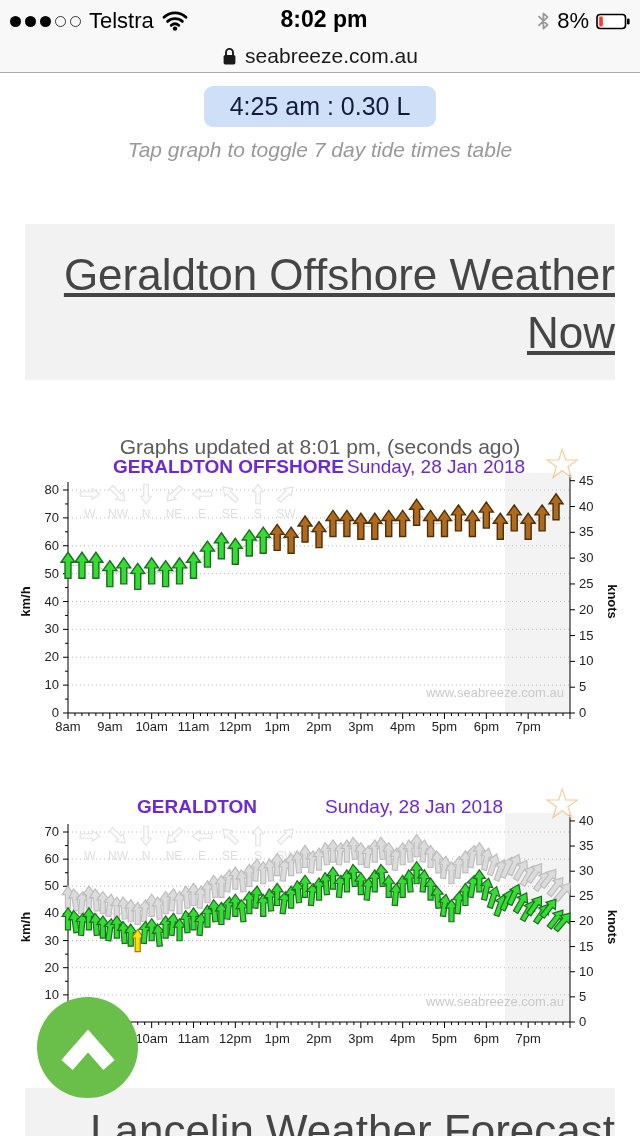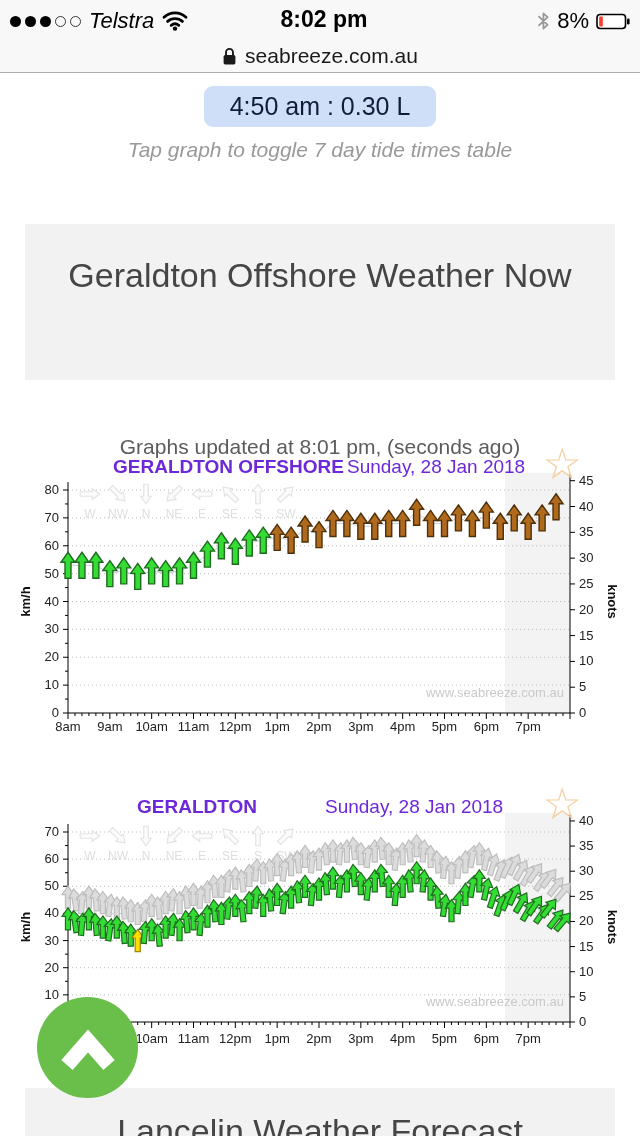--- a/index.html
+++ b/index.html
@@ -8,21 +8,21 @@
     background:#ffffff;
     font-family:"Liberation Sans", sans-serif;
     -webkit-font-smoothing:antialiased;
   }
   
   .statusbar{
     position:absolute;top:0;left:0;width:640px;height:73px;
     background:#f8f8f8;border-bottom:1px solid #ababab;box-sizing:border-box;
   }
   .sb-row1{position:absolute;top:0;left:0;right:0;height:40px;}
-  .sb-left{position:absolute;left:10px;top:8px;display:flex;align-items:center;gap:6px;font-style:italic;}
+  .sb-left{position:absolute;left:10px;top:8px;display:flex;align-items:center;gap:6px;}
   .dots{display:flex;align-items:center;gap:4px;margin-right:2px;}
   .dot{width:11px;height:11px;border-radius:50%;}
   .dot.filled{background:#000;}
   .dot.empty{background:transparent;border:1.5px solid #3a3a3a;box-sizing:border-box;}
   .carrier{font-size:22px;color:#000;}
   .sb-time{position:absolute;left:8px;right:0;top:6px;text-align:center;font-size:23px;font-weight:bold;color:#000;}
   .sb-right{position:absolute;right:10px;top:8px;display:flex;align-items:center;gap:7px;}
   .batt-pct{font-size:22px;color:#000;}
   .sb-row2{position:absolute;top:40px;left:0;right:0;height:32px;display:flex;align-items:center;justify-content:center;gap:8px;}
   .url-text{font-size:21px;color:#1a1a1a;}
@@ -30,21 +30,21 @@
   .tide-row{position:absolute;top:86px;left:0;width:640px;display:flex;justify-content:center;gap:22px;}
   .tide-btn{height:41px;border-radius:9px;display:flex;align-items:center;justify-content:center;
     padding:0 26px;font-size:25px;box-sizing:border-box;border:none;}
   .tide-low{background:#cfdff7;color:#101c3a;}
   .tide-high{background:#176cf0;color:#ffffff;}
   .tide-hint{position:absolute;top:138px;left:0;width:640px;text-align:center;
     font-style:italic;font-size:21px;color:#999;}
   
   .section-header{
     position:absolute;left:25px;width:590px;background:#f2f2f2;
-    color:#454545;text-align:center;font-size:34px;line-height:58px;
+    color:#454545;text-align:right;font-size:44px;line-height:58px;text-decoration:underline;
   }
   .hdr-1{top:224px;height:156px;padding-top:22px;box-sizing:border-box;}
   .hdr-2{top:1088px;height:120px;padding-top:14px;box-sizing:border-box;}
   .updated{position:absolute;top:394px;left:0;width:640px;text-align:center;font-size:21px;color:#5c5c5c;margin-top:41px;}
   
   .chart-block{position:absolute;left:0;width:640px;height:300px;}
   .chart-1{top:448px;}
   .chart-2{top:788px;}
   .chart-title{position:absolute;top:8px;font-size:19px;color:#6d28d9;white-space:nowrap;}
   .chart-title.name{font-weight:bold;}
@@ -101,21 +101,21 @@
       <svg width="15" height="19" viewBox="0 0 15 19">
         <path d="M4,8 V5.4 a3.5,3.5 0 0 1 7,0 V8" fill="none" stroke="#1a1a1a" stroke-width="1.9"></path>
         <rect x="1.6" y="8" width="11.8" height="9.4" rx="1.6" fill="#1a1a1a"></rect>
       </svg>
     </span>
     <span class="url-text">seabreeze.com.au</span>
   </div>
 </div>
 
 <div class="tide-row">
-  <button class="tide-btn tide-low">4:50 am : 0.30 L</button>
+  <button class="tide-btn tide-low">4:25 am : 0.30 L</button>
 </div>
 <div class="tide-hint">Tap graph to toggle 7 day tide times table</div>
 
 <div class="section-header hdr-1">Geraldton Offshore Weather Now</div>
 <div class="updated">Graphs updated at 8:01 pm, (seconds ago)</div>
 
 <div class="chart-block chart-1">
   <svg class="chart-svg" id="chart-svg-0" width="640" height="300">
       <rect x="505" y="24.689749999999975" width="65" height="240.31025000000002" fill="#ebebeb" opacity="0.6"></rect>
       <line x1="68" y1="237.125" x2="570" y2="237.125" stroke="#bbbbbb" stroke-width="1" stroke-dasharray="1,3"></line>

